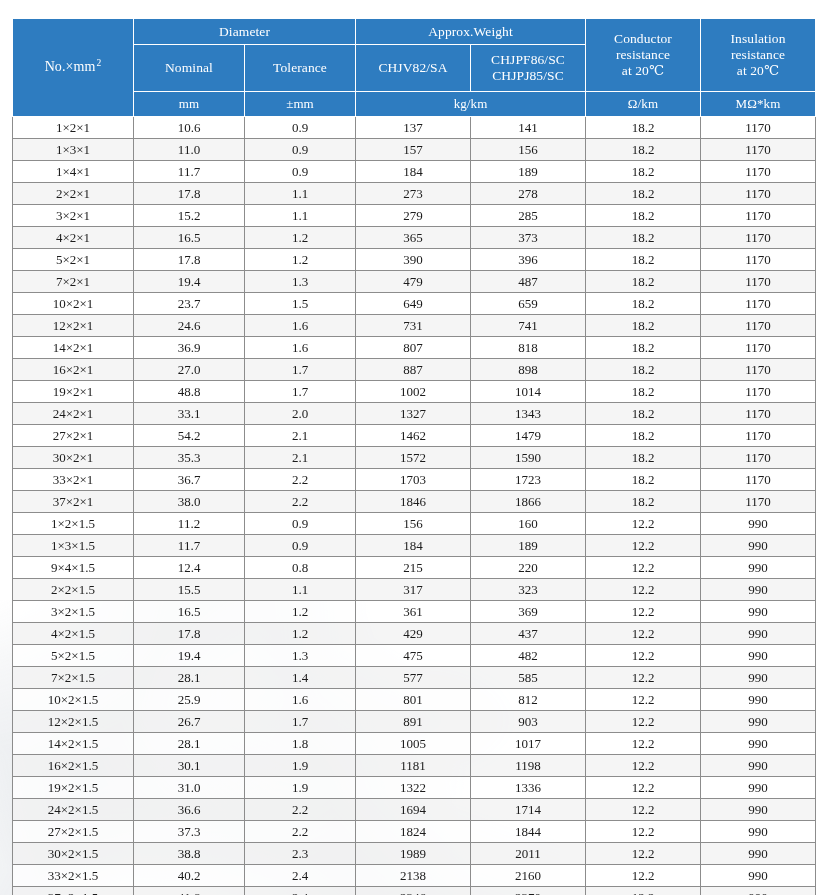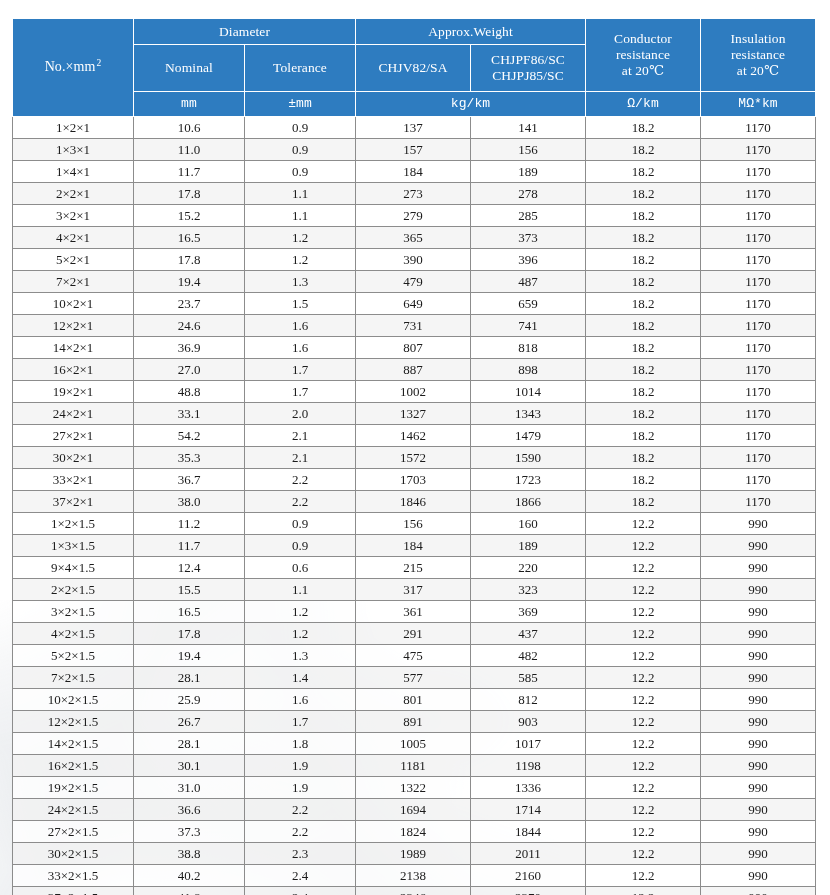--- a/index.html
+++ b/index.html
@@ -64,21 +64,20 @@
     text-align: center;
     vertical-align: middle;
     border: 1px solid #ffffff;
     letter-spacing: 0.1px;
   }
   thead th.corner {
     font-size: 14px;
   }
   thead th.unitrow {
     font-size: 13px;
-    font-family: Liberation Mono, monospace;
   }
   .sup {
     font-size: 9.5px;
     vertical-align: super;
     line-height: 0;
     padding-left: 1px;
   }
 
   
   tbody td {
@@ -338,21 +337,21 @@
           <td>11.7</td>
           <td>0.9</td>
           <td>184</td>
           <td>189</td>
           <td>12.2</td>
           <td>990</td>
         </tr>
         <tr>
           <td>9×4×1.5</td>
           <td>12.4</td>
-          <td>0.6</td>
+          <td>0.8</td>
           <td>215</td>
           <td>220</td>
           <td>12.2</td>
           <td>990</td>
         </tr>
         <tr>
           <td>2×2×1.5</td>
           <td>15.5</td>
           <td>1.1</td>
           <td>317</td>
@@ -366,21 +365,21 @@
           <td>1.2</td>
           <td>361</td>
           <td>369</td>
           <td>12.2</td>
           <td>990</td>
         </tr>
         <tr>
           <td>4×2×1.5</td>
           <td>17.8</td>
           <td>1.2</td>
-          <td>291</td>
+          <td>429</td>
           <td>437</td>
           <td>12.2</td>
           <td>990</td>
         </tr>
         <tr>
           <td>5×2×1.5</td>
           <td>19.4</td>
           <td>1.3</td>
           <td>475</td>
           <td>482</td>

